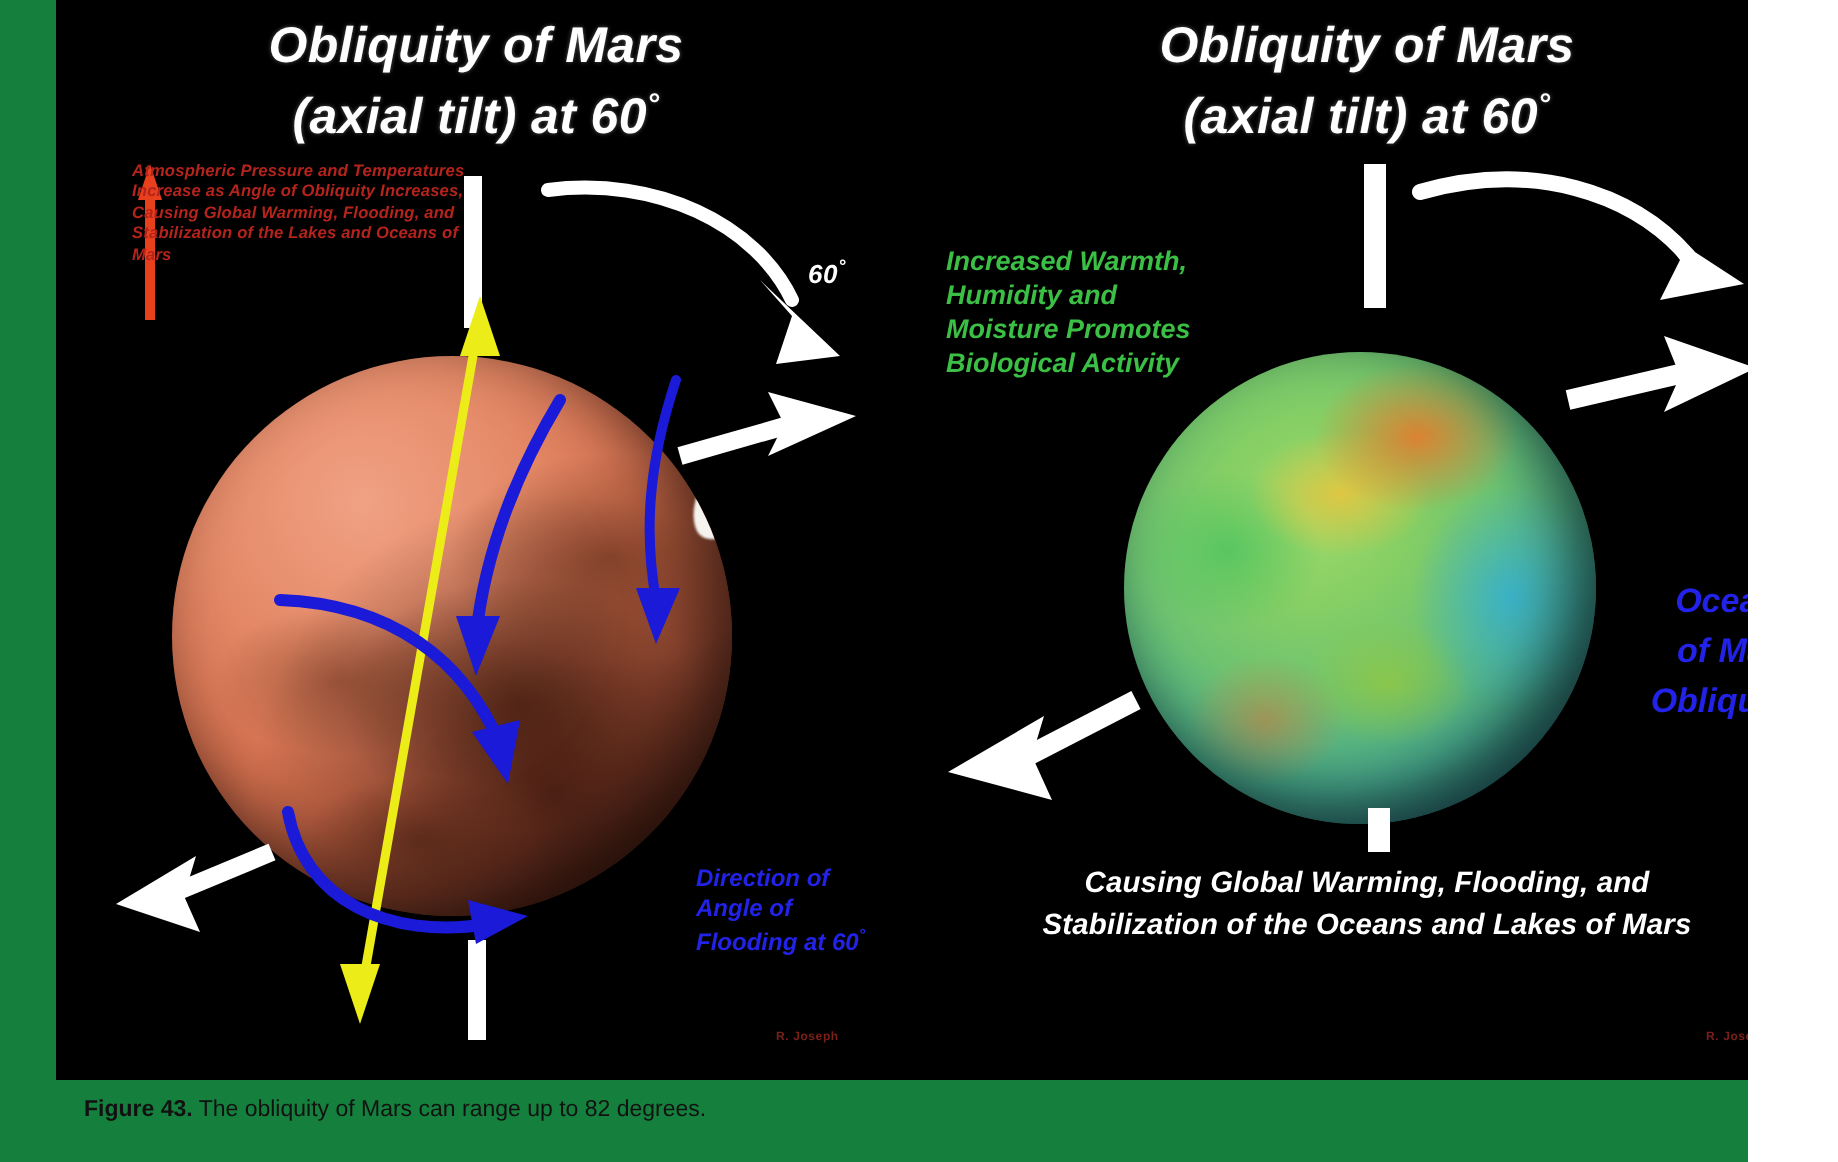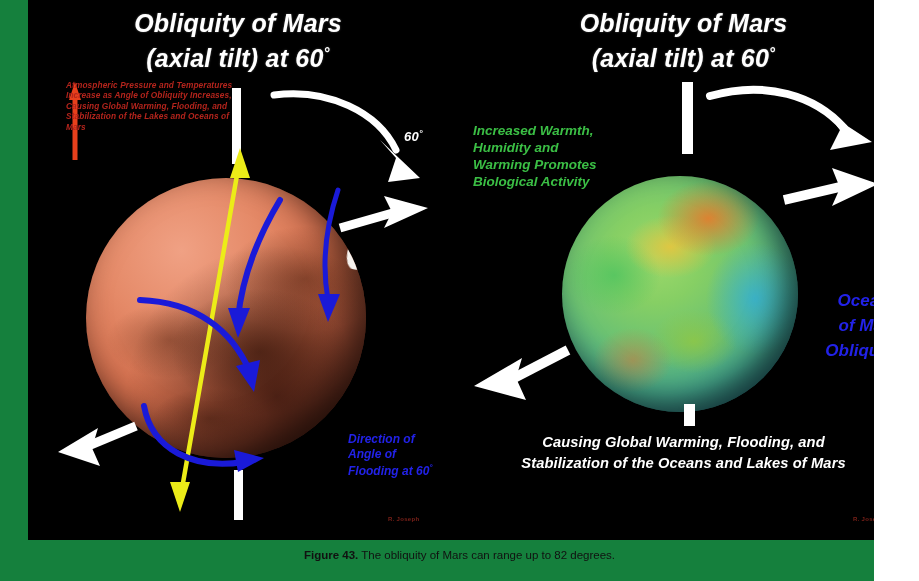--- a/index.html
+++ b/index.html
@@ -209,24 +209,24 @@
     left: 0; top: 0;
     width: 100%; height: 100%;
     pointer-events: none;
   }
 
   
   #figure-caption {
     position: absolute;
     left: 0; top: 549px;
     width: 919px;
-    text-align: center;
     color: #111111;
     font-family: "Liberation Sans", sans-serif;
     font-size: 11.5px;
+    padding-left: 42px;
   }
   #figure-caption b { font-weight: bold; }
 </style>
 </head>
 <body>
 
 <div id="page">
 
   <div id="figure-image">
 
@@ -351,21 +351,21 @@
 
         <g>
           <path d="M 120,350 L 62,380" stroke="#ffffff" stroke-width="10" fill="none"></path>
           <polygon points="74,358 26,386 78,400 68,378" fill="#ffffff"></polygon>
         </g>
       </svg>
 
       <div id="green-note">
         <div>Increased Warmth,</div>
         <div>Humidity and</div>
-        <div>Warming Promotes</div>
+        <div>Moisture Promotes</div>
         <div>Biological Activity</div>
       </div>
 
       <div id="oceans-label">
         <div>Oceans</div>
         <div>of Mars</div>
         <div>Obliquity</div>
       </div>
 
       <div id="bottom-caption">

